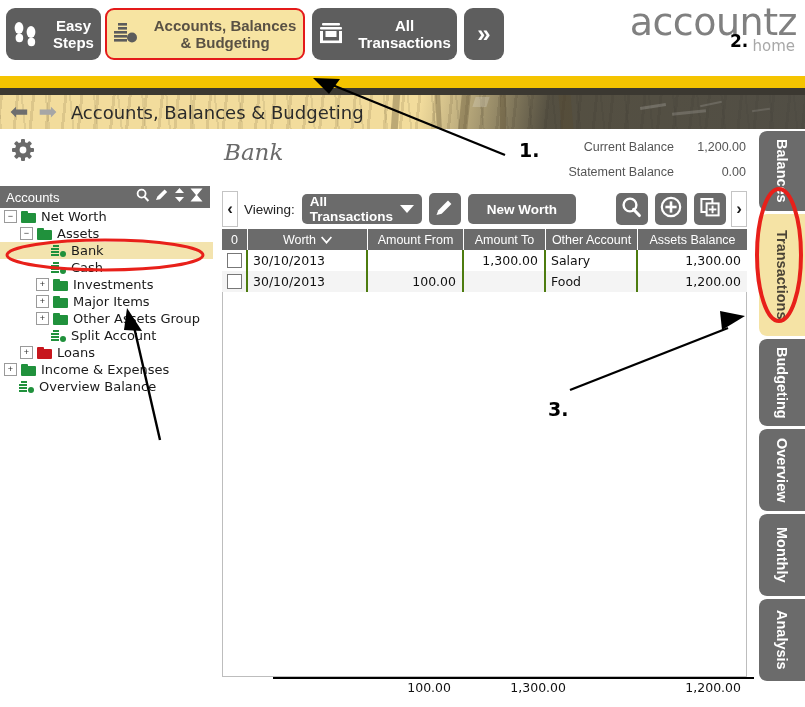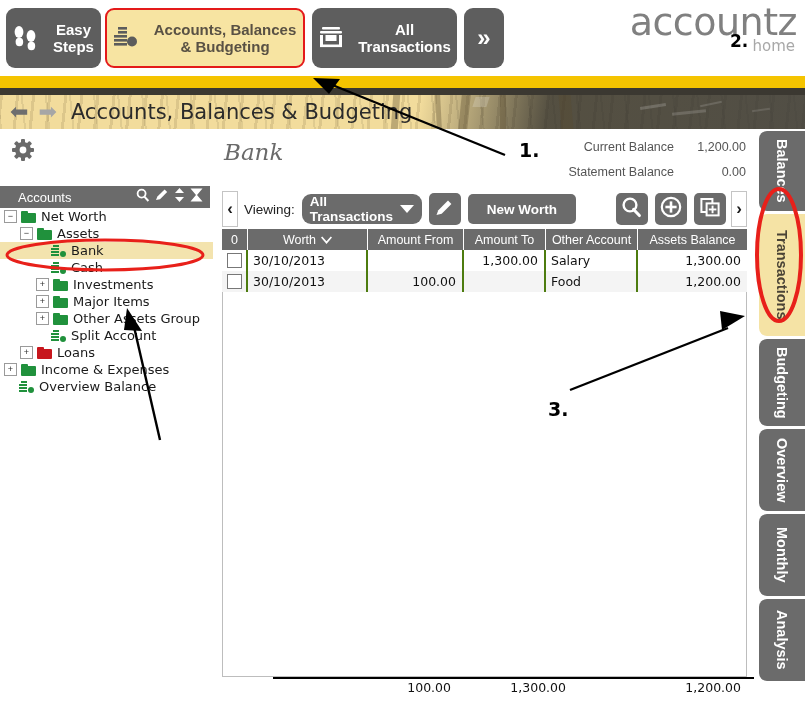--- a/index.html
+++ b/index.html
@@ -9,21 +9,21 @@
     font-family:"Liberation Sans", sans-serif;
     position:relative;
     overflow:hidden;
     -webkit-font-smoothing:antialiased;
   }
   
   #topbar{
     position:absolute;left:0;top:0;width:805px;height:76px;background:#ffffff;
   }
   .navbtn{
-    position:absolute;top:8px;height:60px;
+    position:absolute;top:8px;height:52px;
     background:#5e5e5e;border-radius:9px;
     display:flex;align-items:center;justify-content:flex-start;
     box-sizing:border-box;
   }
   .navbtn.selected{
     background:#f7e4a2;border:2px solid #e41a1a;
   }
   .navbtn .lbl{
     color:#ffffff;font-weight:bold;font-size:15px;line-height:17px;
     text-align:center;flex:1;padding:0 6px;
@@ -61,31 +61,31 @@
       #f2dc9c;
     overflow:hidden;
   }
   #headerband .streak{position:absolute;background:rgba(90,75,45,.35);}
   #headerband .lightstreak{position:absolute;background:rgba(255,255,255,.35);}
   #navrow{position:absolute;left:0;top:95px;width:805px;height:34px;display:flex;align-items:center;}
   #navrow .arrow{font-size:22px;line-height:22px;margin-left:10px;}
   #nav-back{color:#6e6e6e;}
   #nav-fwd{color:#a6a6a6;}
   #navtitle{
-    font-size:21px;color:#2b2b2b;margin-left:14px;
+    font-size:18px;color:#2b2b2b;margin-left:14px;
     font-family:"DejaVu Sans", sans-serif;
   }
   
   #leftpanel{position:absolute;left:0;top:129px;width:213px;height:578px;background:#fff;}
   #gearwrap{position:absolute;left:10px;top:8px;width:28px;height:28px;}
   #acct-head{
     position:absolute;left:0;top:57px;width:210px;height:22px;background:#6b6b6b;
     display:flex;align-items:center;
   }
-  #acct-head .ttl{color:#ffffff;font-size:13px;margin-left:18px;flex:1;}
+  #acct-head .ttl{color:#ffffff;font-size:13px;margin-left:6px;flex:1;}
   #acct-head .hicons{display:flex;align-items:center;gap:5px;margin-right:7px;}
   #tree{position:absolute;left:0;top:79px;width:213px;}
   .trow{height:17px;display:flex;align-items:center;font-size:13px;color:#1a1a1a;position:relative;
         font-family:"DejaVu Sans", sans-serif;}
   .trow.sel{background:#f3e3ae;}
   .texp{width:11px;height:11px;border:1px solid #9a9a9a;background:#fff;
         font-size:9px;line-height:9px;text-align:center;color:#333;
         display:inline-flex;align-items:center;justify-content:center;flex:0 0 11px;
         font-family:"Liberation Sans",sans-serif;}
   .tspace{flex:0 0 11px;}
@@ -110,21 +110,21 @@
   .balrow .k{position:absolute;right:72px;white-space:nowrap;}
   .balrow .v{position:absolute;right:0;}
   #bal1{top:11px;} #bal2{top:36px;}
   
   #toolbar{position:absolute;left:9px;top:61px;width:525px;height:38px;display:flex;align-items:center;}
   .chev{width:16px;height:36px;border:1px solid #c4c4c4;background:#fff;display:flex;align-items:center;
         justify-content:center;font-size:17px;font-weight:bold;color:#1b1b1b;box-sizing:border-box;}
   #viewinglbl{font-size:13.5px;color:#222;margin:0 7px 0 6px;}
   .tbtn{background:#6b6b6b;border-radius:5px;color:#fff;display:flex;align-items:center;justify-content:center;
         font-size:13.5px;font-weight:bold;box-sizing:border-box;}
-  #sel-view{width:120px;height:30px;padding:0 8px;justify-content:space-between;border-radius:9px;}
+  #sel-view{width:120px;height:30px;padding:0 8px;justify-content:space-between;}
   #sel-view .caret{width:0;height:0;border-left:7px solid transparent;border-right:7px solid transparent;
         border-top:8px solid #fff;}
   .iconbtn{width:32px;height:32px;background:#6b6b6b;border-radius:5px;display:flex;align-items:center;
         justify-content:center;}
   #btn-newview{width:108px;height:30px;margin-left:7px;}
   #tb-spacer{flex:1;}
   
   #table{position:absolute;left:9px;top:100px;width:525px;}
   #thead{display:flex;height:21px;background:#6b6b6b;color:#fff;font-size:12.5px;align-items:center;}
   #thead .th{box-sizing:border-box;border-right:1px solid #fff;height:21px;display:flex;align-items:center;

